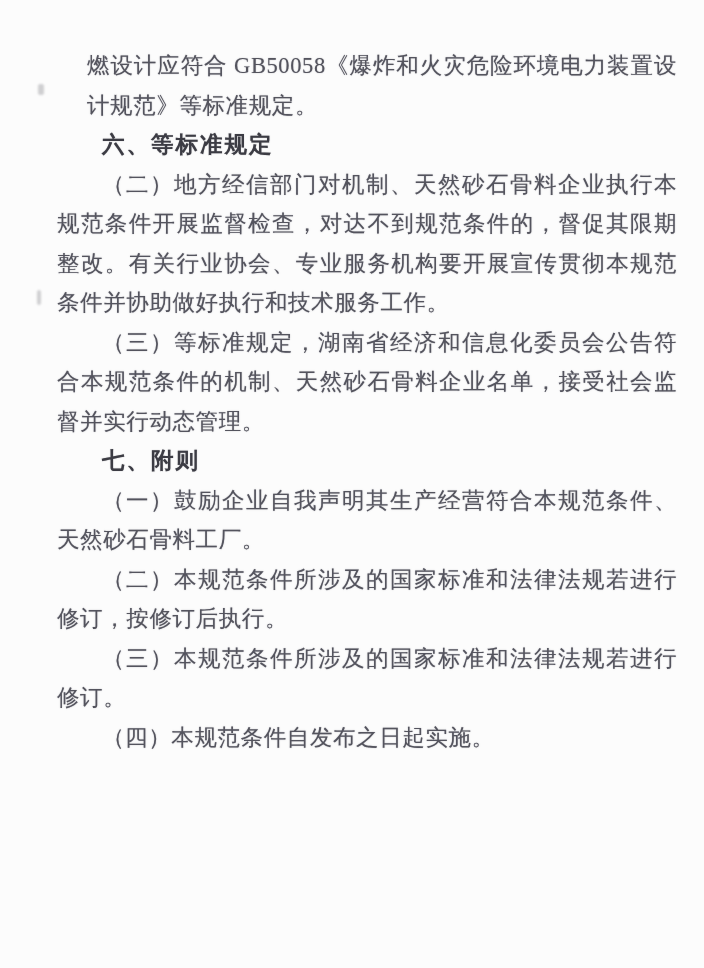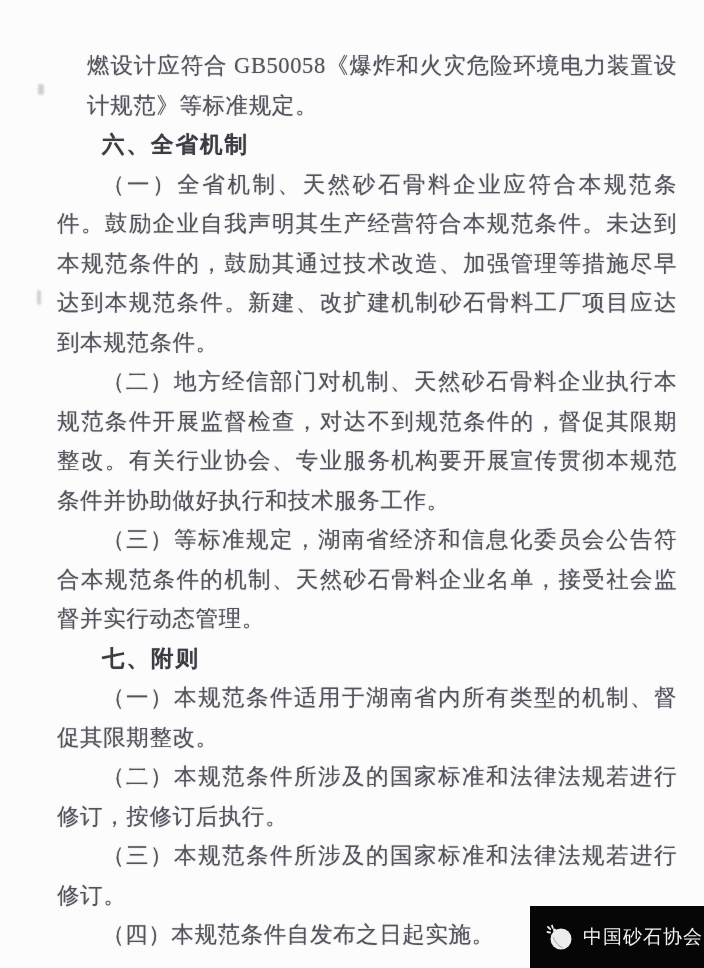--- a/index.html
+++ b/index.html
@@ -36,38 +36,28 @@
   .speck-2 { left:37px; top:290px; width:4px; height:15px; }
 </style>
 </head>
 <body>
 
 <div class="page">
 
   <div class="doc">
     <p class="para cont">燃设计应符合 GB50058《爆炸和火灾危险环境电力装置设计规范》等标准规定。</p>
 
-    <p class="heading">六、全省机制</p>
-    <p class="para">（一）全省机制、天然砂石骨料企业应符合本规范条件。鼓励企业自我声明其生产经营符合本规范条件。未达到本规范条件的，鼓励其通过技术改造、加强管理等措施尽早达到本规范条件。新建、改扩建机制砂石骨料工厂项目应达到本规范条件。</p>
+    <p class="heading">六、等标准规定</p>
     <p class="para">（二）地方经信部门对机制、天然砂石骨料企业执行本规范条件开展监督检查，对达不到规范条件的，督促其限期整改。有关行业协会、专业服务机构要开展宣传贯彻本规范条件并协助做好执行和技术服务工作。</p>
     <p class="para">（三）等标准规定，湖南省经济和信息化委员会公告符合本规范条件的机制、天然砂石骨料企业名单，接受社会监督并实行动态管理。</p>
 
     <p class="heading">七、附则</p>
-    <p class="para">（一）本规范条件适用于湖南省内所有类型的机制、督促其限期整改。</p>
+    <p class="para">（一）鼓励企业自我声明其生产经营符合本规范条件、天然砂石骨料工厂。</p>
     <p class="para">（二）本规范条件所涉及的国家标准和法律法规若进行修订，按修订后执行。</p>
     <p class="para">（三）本规范条件所涉及的国家标准和法律法规若进行修订。</p>
     <p class="para">（四）本规范条件自发布之日起实施。</p>
   </div>
 
   <div class="speck speck-1"></div>
   <div class="speck speck-2"></div>
 
-  <div class="footer-badge">
-    <svg class="logo" width="32" height="32" viewBox="0 0 32 32" aria-hidden="true">
-      <circle cx="18" cy="18" r="10.5" fill="#ededed"></circle>
-      <path d="M10 16 Q 13 24 20 27" stroke="#bdbdbd" stroke-width="1.2" fill="none"></path>
-      <path d="M5 6 l2.2 2.2 M9 4.5 l0.8 2.6 M4.5 11 l2.6 0.6" stroke="#ededed" stroke-width="1.8" stroke-linecap="round"></path>
-      <circle cx="11.5" cy="9" r="1.6" fill="#ededed"></circle>
-    </svg>
-    <span class="brand">中国砂石协会</span>
-  </div>
 
 </div>
 
 </body></html>

